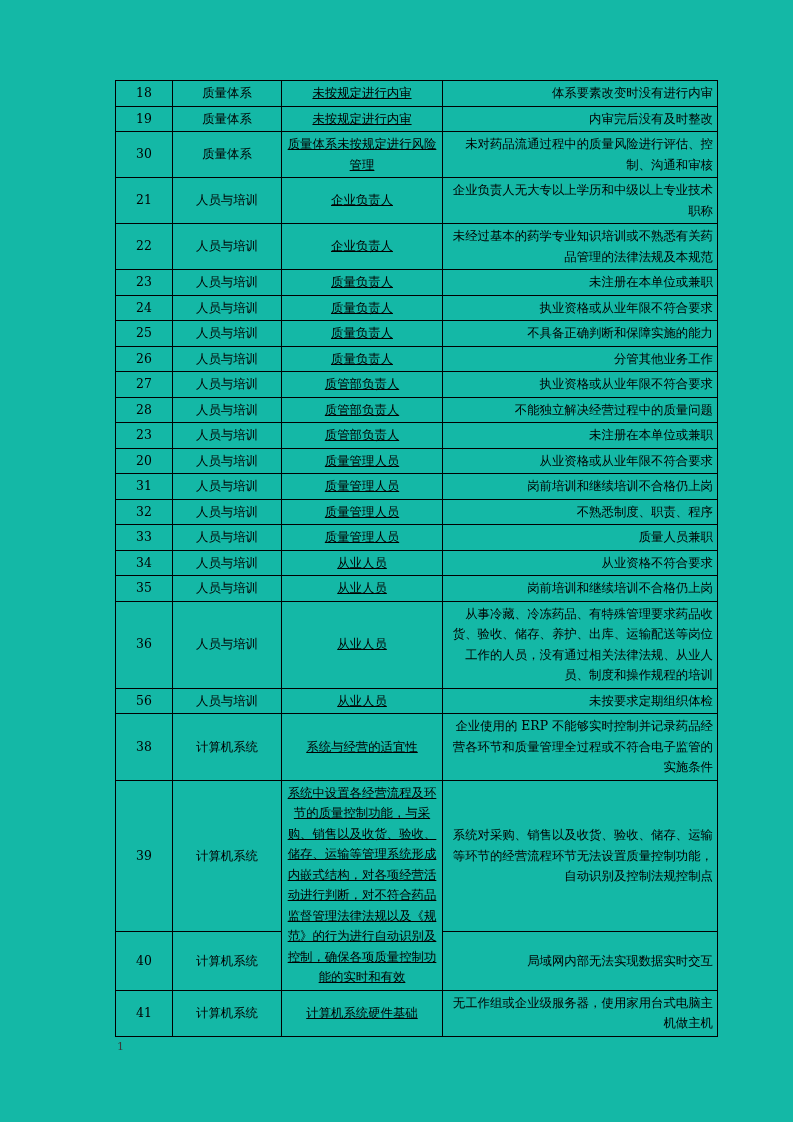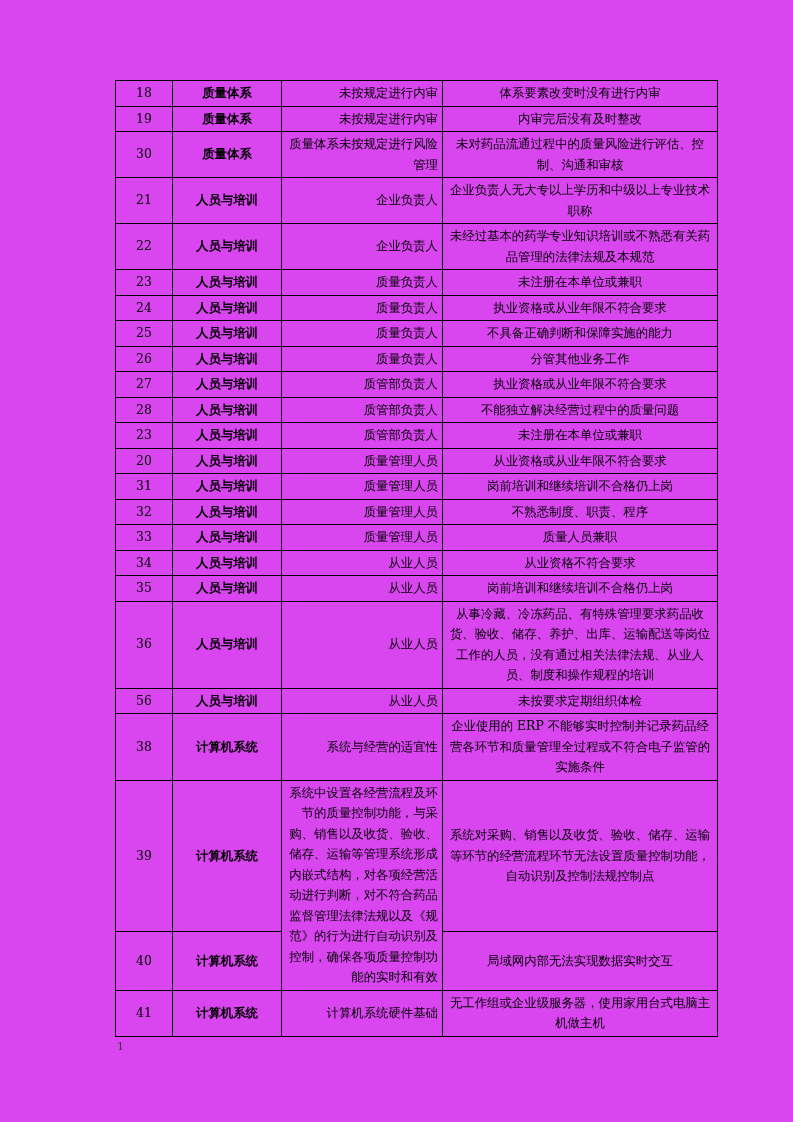--- a/index.html
+++ b/index.html
@@ -14,21 +14,21 @@
     font-family: "DejaVu Serif", "Liberation Serif", serif;
     color: #000000;
     overflow: hidden;
   }
 
   .page {
     position: absolute;
     left: 0; top: 0;
     width: 793px;
     height: 1122px;
-    background: #d946ef;
+    background: #14b8a6;
   }
 
   .doc-table {
     position: absolute;
     left: 115px;
     top: 80px;
     width: 566px;
     border-collapse: collapse;
     table-layout: fixed;
   }
@@ -46,30 +46,30 @@
 
   .c-num {
     width: 48px;
     text-align: center;
     font-family: "DejaVu Serif", "Liberation Serif", serif;
     font-size: 12px;
   }
   .c-cat {
     width: 100px;
     text-align: center;
-    font-weight: bold;
   }
   .c-item {
     width: 152px;
-    text-align: right;
+    text-align: center;
     padding-left: 8px;
+    text-decoration: underline;
   }
   .c-desc {
     width: 266px;
-    text-align: center;
+    text-align: right;
     padding-left: 7px;
   }
 
   
   .c-item-merged {
     vertical-align: top;
     padding-top: 3px;
   }
 
   .page-number {

